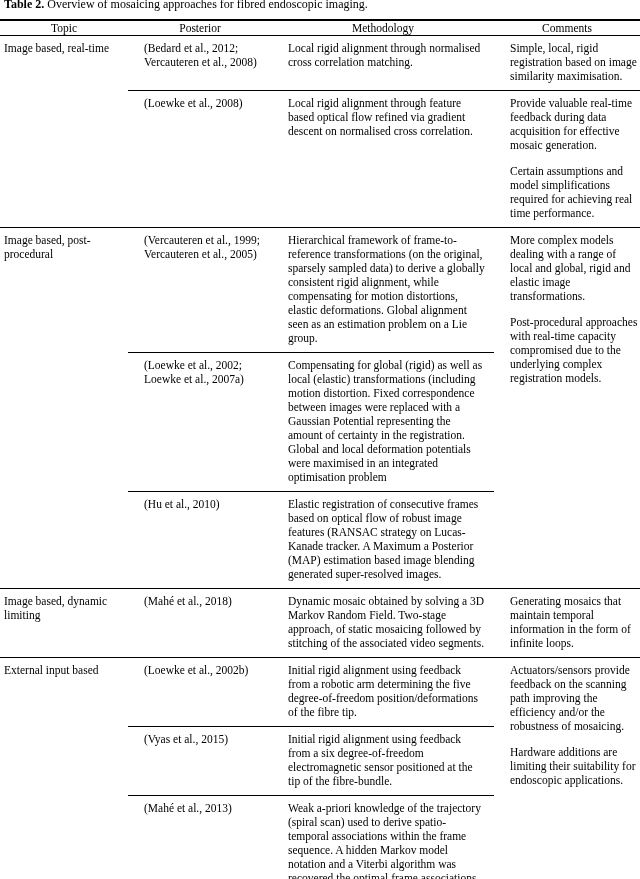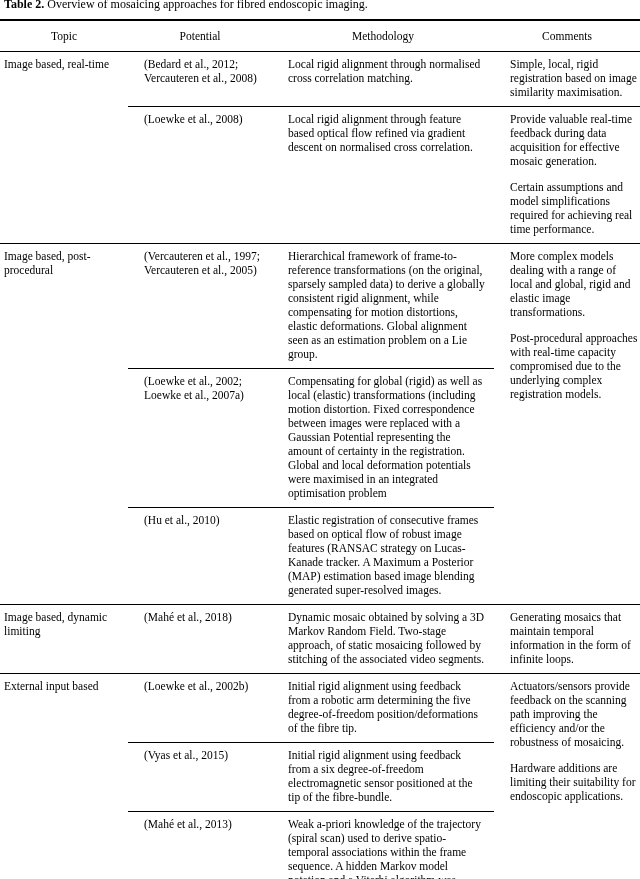--- a/index.html
+++ b/index.html
@@ -26,21 +26,21 @@
     table-layout: fixed;
   }
   col.c-topic { width: 128px; }
   col.c-refs  { width: 144px; }
   col.c-meth  { width: 222px; }
   col.c-comm  { width: 146px; }
   th {
     font-weight: normal;
     text-align: center;
     vertical-align: middle;
-    padding: 8px 2px;
+    padding: 0 2px;
     border-top: 2px solid #000;
     border-bottom: 1px solid #000;
   }
   td {
     vertical-align: top;
     text-align: left;
     padding: 5px 8px 7px 16px;
   }
   td.topic { padding-left: 4px; }
   td.comm  { padding-right: 2px; }
@@ -62,21 +62,21 @@
   <table class="tbl">
     <colgroup>
       <col class="c-topic">
       <col class="c-refs">
       <col class="c-meth">
       <col class="c-comm">
     </colgroup>
     <thead>
       <tr>
         <th>Topic</th>
-        <th>Potential</th>
+        <th>Posterior</th>
         <th>Methodology</th>
         <th>Comments</th>
       </tr>
     </thead>
     <tbody>
 
       <tr class="group-start">
         <td class="topic" rowspan="2">Image based, real-time</td>
         <td class="refs">(Bedard et al., 2012; Vercauteren et al., 2008)</td>
         <td class="meth">Local rigid alignment through normalised cross correlation matching.</td>
@@ -88,21 +88,21 @@
         <td class="refs subsep">(Loewke et al., 2008)</td>
         <td class="meth subsep">Local rigid alignment through feature based optical flow refined via gradient descent on normalised cross correlation.</td>
         <td class="comm subsep">
           <p>Provide valuable real-time feedback during data acquisition for effective mosaic generation.</p>
           <p>Certain assumptions and model simplifications required for achieving real time performance.</p>
         </td>
       </tr>
 
       <tr class="group-start">
         <td class="topic" rowspan="3">Image based, post-procedural</td>
-        <td class="refs">(Vercauteren et al., 1997; Vercauteren et al., 2005)</td>
+        <td class="refs">(Vercauteren et al., 1999; Vercauteren et al., 2005)</td>
         <td class="meth">Hierarchical framework of frame-to-reference transformations (on the original, sparsely sampled data) to derive a globally consistent rigid alignment, while compensating for motion distortions, elastic deformations. Global alignment seen as an estimation problem on a Lie group.</td>
         <td class="comm" rowspan="3">
           <p>More complex models dealing with a range of local and global, rigid and elastic image transformations.</p>
           <p>Post-procedural approaches with real-time capacity compromised due to the underlying complex registration models.</p>
         </td>
       </tr>
       <tr>
         <td class="refs subsep">(Loewke et al., 2002; Loewke et al., 2007a)</td>
         <td class="meth subsep">Compensating for global (rigid) as well as local (elastic) transformations (including motion distortion. Fixed correspondence between images were replaced with a Gaussian Potential representing the amount of certainty in the registration. Global and local deformation potentials were maximised in an integrated optimisation problem</td>
       </tr>

